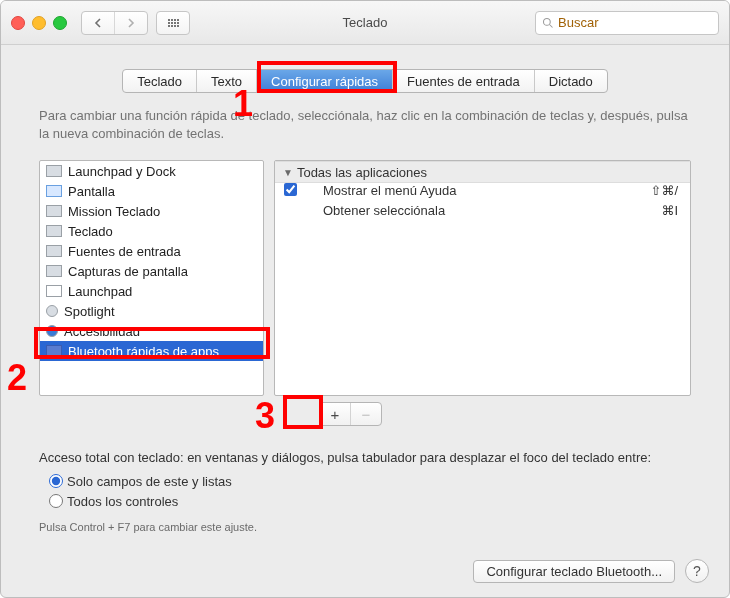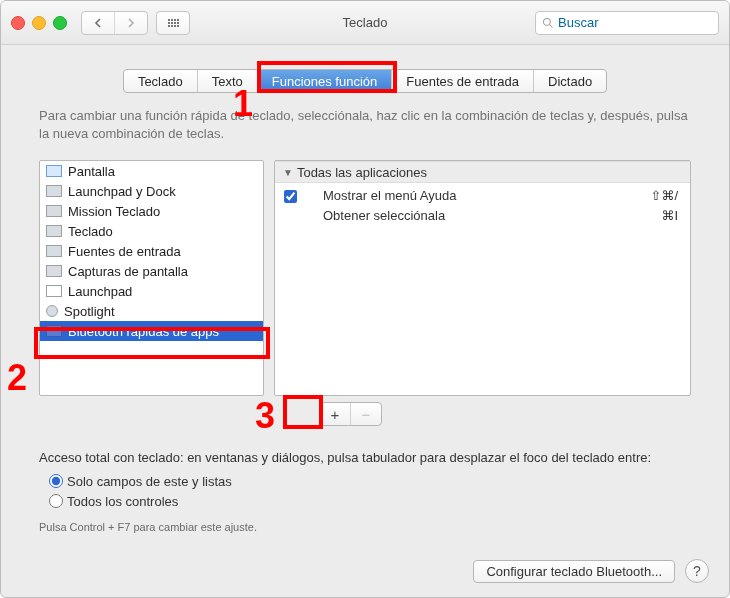--- a/index.html
+++ b/index.html
@@ -10,40 +10,40 @@
   .dot.red{background:#ff5f57;border:1px solid #e14640}
   .dot.yellow{background:#ffbd2e;border:1px solid #e1a125}
   .dot.green{background:#28c940;border:1px solid #1fa531}
   .toolbar-group{display:flex;border:1px solid #c6c6c6;border-radius:4px;overflow:hidden;background:linear-gradient(#fff,#f4f4f4);height:22px}
   .toolbar-btn{width:32px;display:flex;align-items:center;justify-content:center;border-right:1px solid #d8d8d8;color:#6d6d6d}
   .toolbar-btn:last-child{border-right:none}
   .toolbar-square{width:32px;height:22px;border:1px solid #c6c6c6;border-radius:4px;margin-left:8px;display:flex;align-items:center;justify-content:center;background:linear-gradient(#fff,#f4f4f4)}
   .grid-icon{display:grid;grid-template-columns:repeat(4,2px);grid-template-rows:repeat(3,2px);gap:1px}
   .grid-icon span{width:2px;height:2px;background:#757575}
   .title{position:absolute;left:0;right:0;text-align:center;font-size:13px;color:#4a4a4a;pointer-events:none}
-  .search{margin-left:auto;width:170px;height:22px;border:1px solid #c6c6c6;border-radius:4px;background:#fff;display:flex;align-items:center;padding:0 6px;color:#0369a1;gap:4px}
+  .search{margin-left:auto;width:170px;height:22px;border:1px solid #c6c6c6;border-radius:4px;background:#fff;display:flex;align-items:center;padding:0 6px;color:#a16207;gap:4px}
   .search svg{width:12px;height:12px;fill:#9a9a9a}
   .content{padding:24px 38px 10px 38px;box-sizing:border-box;height:calc(100% - 44px);position:relative}
   .tabbar{display:flex;justify-content:center;margin-bottom:14px}
   .tabs{display:flex;border:1px solid #b5b5b5;border-radius:4px;overflow:hidden;background:linear-gradient(#fff,#f2f2f2);height:22px}
   .tab{padding:0 14px;font-size:13px;display:flex;align-items:center;border-right:1px solid #c9c9c9;color:#2a2a2a}
   .tab:last-child{border-right:none}
   .tab.active{background:linear-gradient(#6aa7e8,#3e7ed6);color:#fff}
   .instruction{font-size:13px;color:#737373;line-height:1.35;margin-bottom:18px}
   .lists{display:flex;gap:10px;height:236px}
   .left-list{width:225px;border:1px solid #b8b8b8;background:#fff;border-radius:2px;overflow:auto;box-sizing:border-box}
   .cat-item{display:flex;align-items:center;gap:6px;height:20px;padding:0 6px;font-size:13px;color:#222}
   .cat-item.selected{background:#2a67d3;color:#fff}
   .cat-icon{width:16px;height:12px;border:1px solid #9aa0a6;background:#d8dde3;box-sizing:border-box;flex-shrink:0}
   .cat-icon.display{background:#d8e8ff;border-color:#6aa0e0}
   .cat-icon.special{background:#5a7cd0;border-color:#3a5cb0}
   .right-list{flex:1;border:1px solid #b8b8b8;background:#fff;border-radius:2px;overflow:auto;box-sizing:border-box}
   .section-header{background:#ececec;height:20px;display:flex;align-items:center;padding:0 8px;font-size:13px;color:#333;border-bottom:1px solid #ddd;border-top:1px solid #ddd}
   .section-header .tri{margin-right:4px;color:#6a6a6a;font-size:10px}
-  .shortcut-row{display:flex;align-items:flex-end;height:20px;padding:0 6px;font-size:13px}
+  .shortcut-row{display:flex;align-items:flex-start;height:20px;padding:0 6px;font-size:13px}
   .shortcut-row .chk{width:18px;display:flex;justify-content:center}
   input[type=checkbox]{accent-color:#2a67d3;width:13px;height:13px;margin:0}
   .shortcut-row .indent{width:20px}
   .shortcut-row .label{flex:1;padding-left:4px}
   .shortcut-row .keys{font-family:-apple-system,Helvetica;font-size:13px;color:#333;padding-right:6px}
   .add-remove{display:flex;justify-content:flex-start;margin-left:280px;margin-top:6px}
   .add-remove-group{display:flex;border:1px solid #b5b5b5;border-radius:4px;overflow:hidden;background:linear-gradient(#fff,#f1f1f1);height:22px}
   .ar-btn{width:30px;display:flex;align-items:center;justify-content:center;font-size:15px;color:#4a4a4a;border-right:1px solid #d3d3d3}
   .ar-btn:last-child{border-right:none;color:#bdbdbd}
   .kb-access{margin-top:24px;font-size:13px}
@@ -107,41 +107,41 @@
       <span>Buscar</span>
     </div>
   </div>
 
   <div class="content">
 
     <div class="tabbar">
       <div class="tabs">
         <div class="tab">Teclado</div>
         <div class="tab">Texto</div>
-        <div class="tab active">Funciones función</div>
+        <div class="tab active">Configurar rápidas</div>
         <div class="tab">Fuentes de entrada</div>
         <div class="tab">Dictado</div>
       </div>
     </div>
 
     <div class="instruction">Para cambiar una función rápida de teclado, selecciónala, haz clic en la combinación de teclas y, después, pulsa la nueva combinación de teclas.</div>
 
     <div class="lists">
 
       <div class="left-list">
         <div class="cat-item">
+            <span class="cat-icon"></span>
+            <span>Launchpad y Dock</span>
+          </div>
+        <div class="cat-item">
             <span class="cat-icon display"></span>
             <span>Pantalla</span>
           </div>
         <div class="cat-item">
             <span class="cat-icon"></span>
-            <span>Launchpad y Dock</span>
-          </div>
-        <div class="cat-item">
-            <span class="cat-icon"></span>
             <span>Mission Teclado</span>
           </div>
         <div class="cat-item">
             <span class="cat-icon"></span>
             <span>Teclado</span>
           </div>
         <div class="cat-item">
             <span class="cat-icon"></span>
             <span>Fuentes de entrada</span>
           </div>
@@ -149,20 +149,24 @@
             <span class="cat-icon"></span>
             <span>Capturas de pantalla</span>
           </div>
         <div class="cat-item">
             <span class="cat-icon" style="background:#fff"></span>
             <span>Launchpad</span>
           </div>
         <div class="cat-item">
             <span class="cat-icon" style="border-radius:50%;width:12px;height:12px"></span>
             <span>Spotlight</span>
+          </div>
+        <div class="cat-item">
+            <span class="cat-icon" style="border-radius:50%;width:12px;height:12px;background:#3a7bd5"></span>
+            <span>Accesibilidad</span>
           </div>
         <div class="cat-item selected">
             <span class="cat-icon special"></span>
             <span>Bluetooth rápidas de apps</span>
           </div>
       </div>
 
       <div class="right-list">
         <div class="section-header">
           <span class="tri">▼</span>

